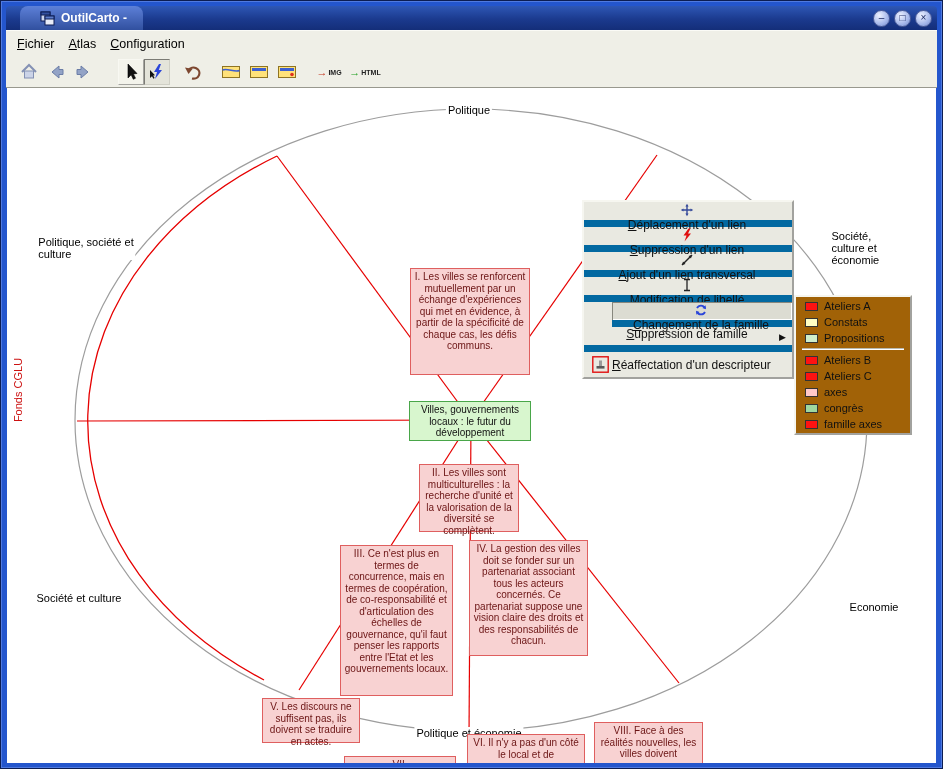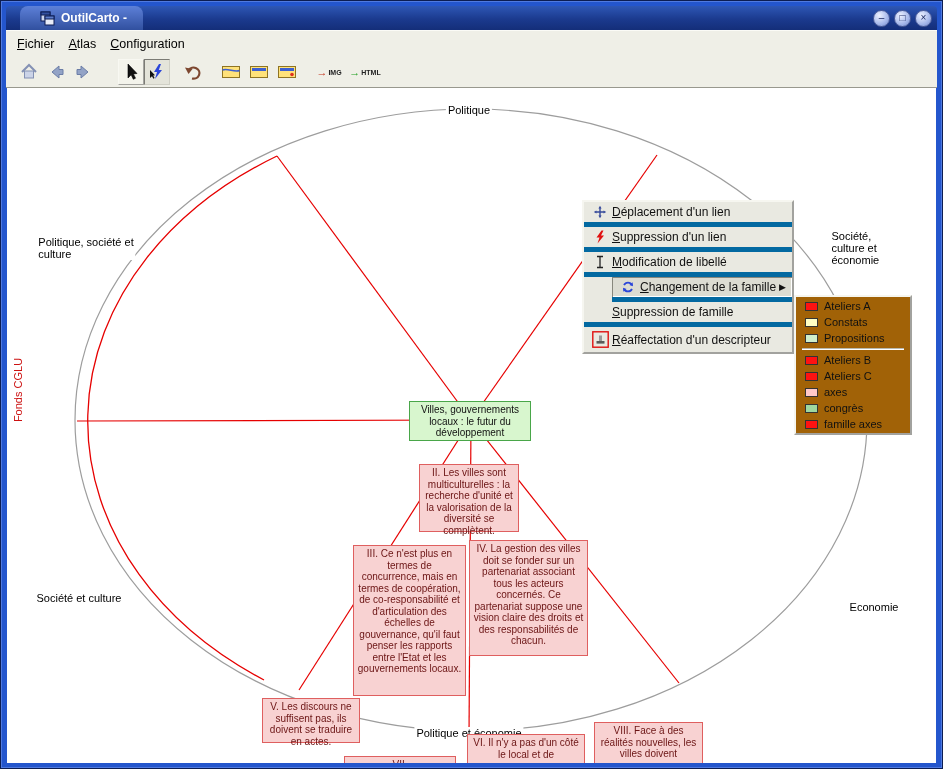--- a/index.html
+++ b/index.html
@@ -74,21 +74,21 @@
   }
   
   .menu{
     position:absolute;left:575px;top:112px;width:212px;z-index:10;box-sizing:border-box;
     background:#e9e9e1;border:2px outset #f6f6f0;
   }
   .menu-item{
     height:25px;display:flex;align-items:center;padding:0 6px 0 4px;
     font-size:12px;color:#111;box-sizing:border-box;position:relative;
   }
-  .menu-item:not(:last-child){border-bottom:5px solid #0369a1;}
+  .menu-item:not(:last-child){border-bottom:7px solid #0369a1;flex-direction:column;}
   .menu-item.highlighted{
     background:#dcdcd2;
     box-shadow:inset 1px 1px 0 #87877d, inset -1px -1px 0 #ffffff;
     margin-left:28px;
   }
   .mi-icon{width:24px;display:flex;align-items:center;justify-content:center;flex:none;}
   .mi-label{white-space:nowrap;}
   .mi-arrow{margin-left:auto;font-size:9px;color:#111;}
   .mi-arrow::after{content:"\25B6";}
   
@@ -209,23 +209,24 @@
   <div class="sector-label" style="left:462px;top:22px">Politique</div>
   <div class="sector-label multiline" style="left:79px;top:160px">Politique, société et
 culture</div>
   <div class="sector-label multiline" style="left:858px;top:160px">Société, culture et
 économie</div>
   <div class="sector-label" style="left:72px;top:510px">Société et culture</div>
   <div class="sector-label" style="left:867px;top:519px">Economie</div>
   <div class="sector-label" style="left:462px;top:645px">Politique et économie</div>
   <div class="side-label">Fonds CGLU</div>
 
+  <div class="node" style="left:403px;top:180px;width:120px;height:107px">I. Les villes se renforcent mutuellement par un échange d'expériences qui met en évidence, à partir de la spécificité de chaque cas, les défis communs.</div>
   <div class="node center" style="left:402px;top:313px;width:122px;height:40px">Villes, gouvernements locaux : le futur du développement</div>
   <div class="node" style="left:412px;top:376px;width:100px;height:68px">II. Les villes sont multiculturelles : la recherche d'unité et la valorisation de la diversité se complètent.</div>
-  <div class="node" style="left:346px;top:457px;width:113px;height:151px">III. Ce n'est plus en termes de concurrence, mais en termes de coopération, de co-responsabilité et d'articulation des échelles de gouvernance, qu'il faut penser les rapports entre l'Etat et les gouvernements locaux.</div>
+  <div class="node" style="left:333px;top:457px;width:113px;height:151px">III. Ce n'est plus en termes de concurrence, mais en termes de coopération, de co-responsabilité et d'articulation des échelles de gouvernance, qu'il faut penser les rapports entre l'Etat et les gouvernements locaux.</div>
   <div class="node" style="left:462px;top:452px;width:119px;height:116px">IV. La gestion des villes doit se fonder sur un partenariat associant tous les acteurs concernés. Ce partenariat suppose une vision claire des droits et des responsabilités de chacun.</div>
   <div class="node" style="left:255px;top:610px;width:98px;height:45px">V. Les discours ne suffisent pas, ils doivent se traduire en actes.</div>
   <div class="node" style="left:460px;top:646px;width:118px;height:44px">VI. Il n'y a pas d'un côté le local et de</div>
   <div class="node" style="left:337px;top:668px;width:112px;height:30px">VII.</div>
   <div class="node" style="left:587px;top:634px;width:109px;height:50px">VIII. Face à des réalités nouvelles, les villes doivent</div>
 
   <div class="menu">
     <div class="menu-item">
       <span class="mi-icon">
         <svg width="16" height="16" viewBox="0 0 16 16">
@@ -239,20 +240,30 @@
       <span class="mi-icon">
         <svg width="16" height="16" viewBox="0 0 16 16">
           <path d="M9.5 1.5 L4.5 8.5 L7.5 8.5 L5.5 14.5 L12 6.5 L9 6.5 L11.5 1.5 Z" fill="#e01010"></path>
         </svg>
       </span>
       <span class="mi-label"><u>S</u>uppression d'un lien</span>
     </div>
     <div class="menu-item">
       <span class="mi-icon">
         <svg width="16" height="16" viewBox="0 0 16 16">
+          <path d="M3 13 L13 3" stroke="#222" stroke-width="1.4"></path>
+          <path d="M13 3 L9.5 4 L12 6.5 Z" fill="#222"></path>
+          <path d="M3 13 L6.5 12 L4 9.5 Z" fill="#222"></path>
+        </svg>
+      </span>
+      <span class="mi-label"><u>A</u>jout d'un lien transversal</span>
+    </div>
+    <div class="menu-item">
+      <span class="mi-icon">
+        <svg width="16" height="16" viewBox="0 0 16 16">
           <path d="M5 2.5 H11 M5 13.5 H11 M8 2.5 V13.5" stroke="#222" stroke-width="1.3"></path>
         </svg>
       </span>
       <span class="mi-label"><u>M</u>odification de libellé</span>
     </div>
     <div class="menu-item highlighted">
       <span class="mi-icon">
         <svg width="16" height="16" viewBox="0 0 16 16">
           <path d="M4 6 A 4.5 4.5 0 0 1 12 6" fill="none" stroke="#2b46d9" stroke-width="1.8"></path>
           <path d="M12.6 3.2 L13 7.2 L9.4 6 Z" fill="#2b46d9"></path>

